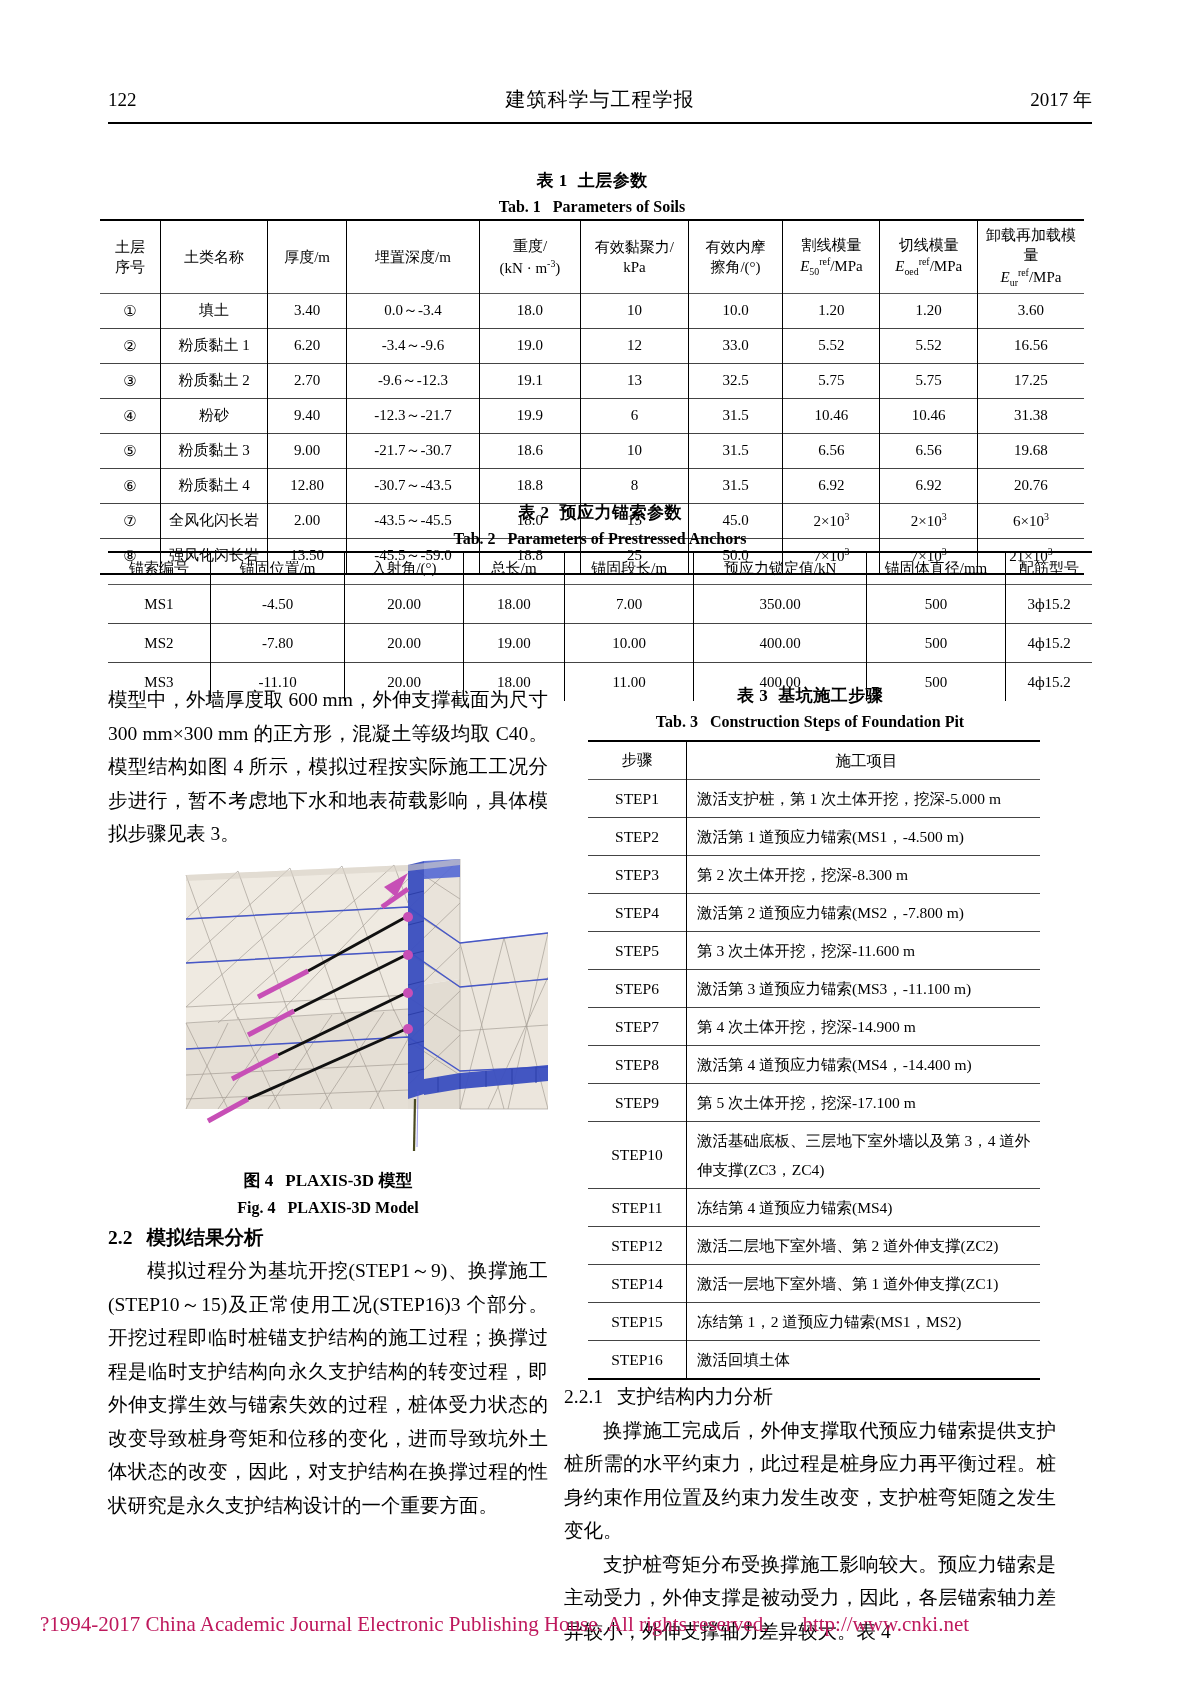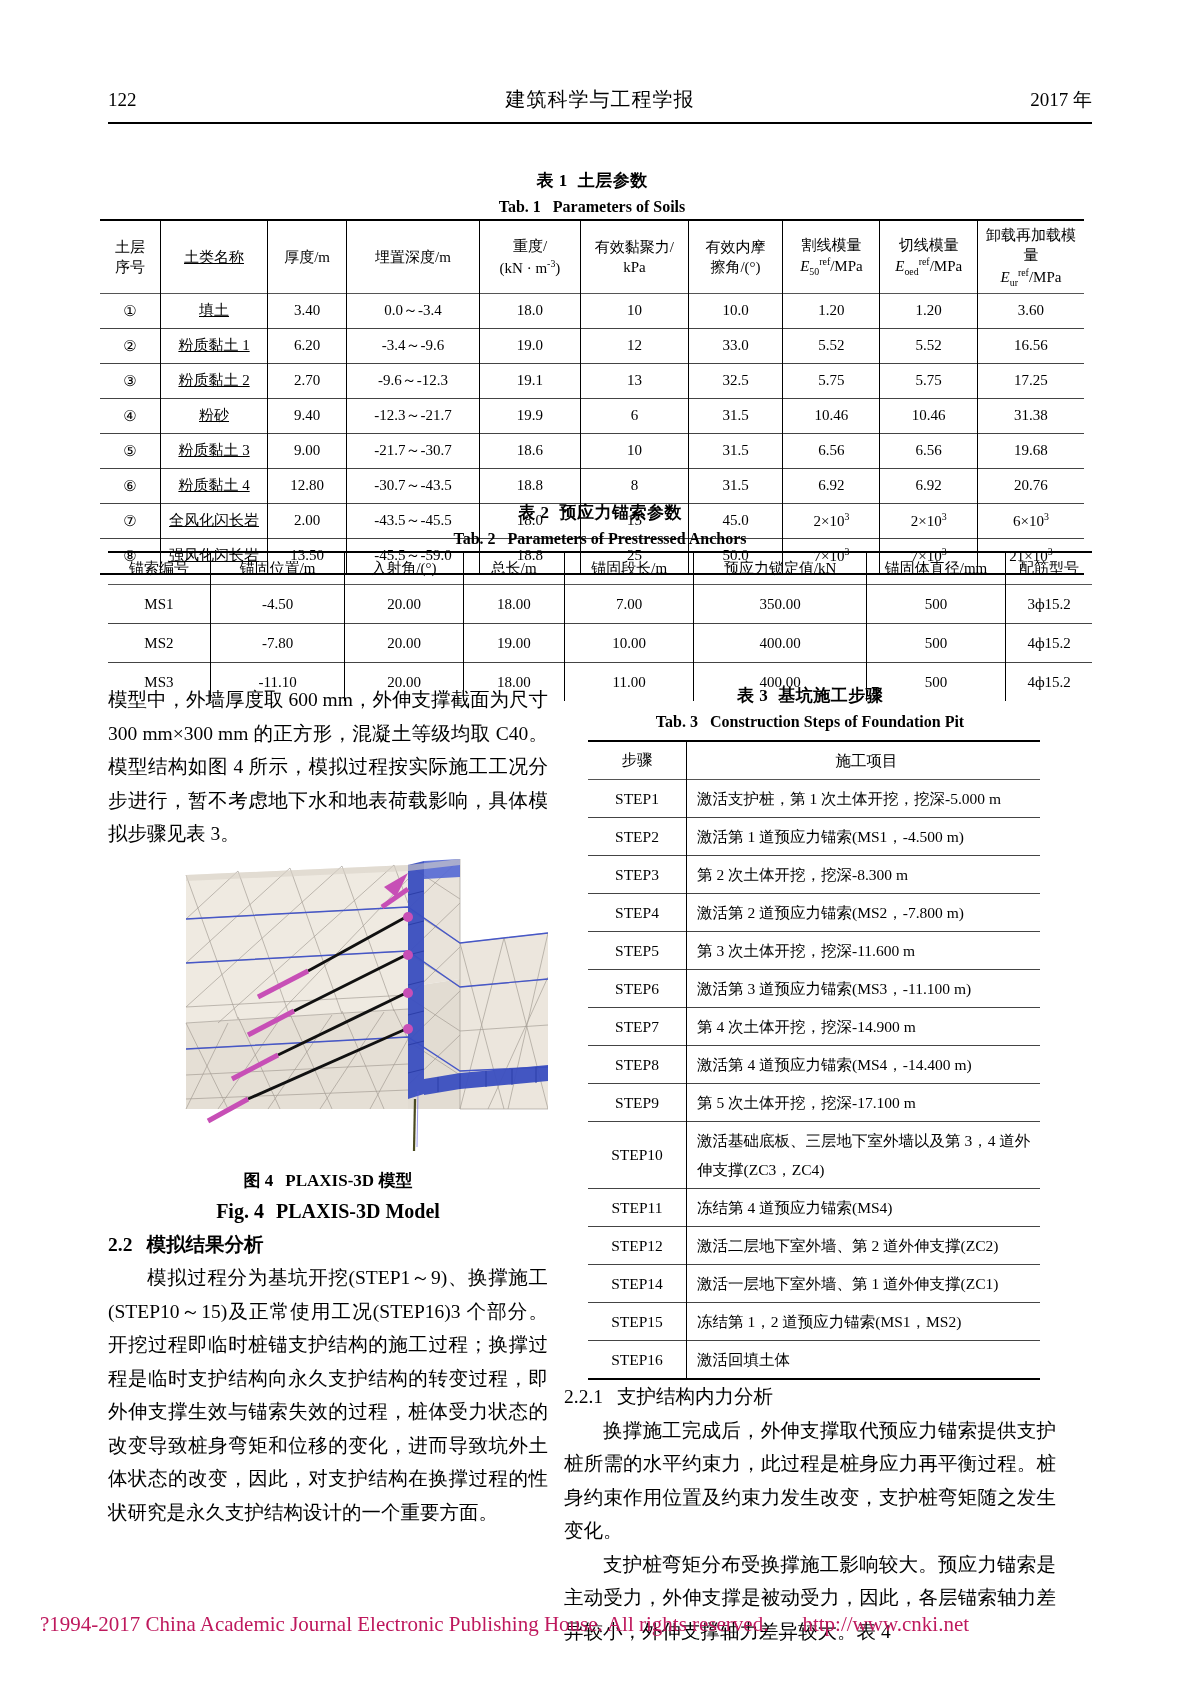--- a/index.html
+++ b/index.html
@@ -88,21 +88,21 @@
   .sub { font-size: 0.66em; vertical-align: sub; }
   .ital { font-style: italic; }
   .nobr { white-space: nowrap; }
 
   
   #tbl1-wrap { position: absolute; left: 100px; top: 140px; width: 984px; margin-top: 28px; }
   #tbl1 { width: 984px; }
   #tbl1 th { font-size: 15px; line-height: 1.35; padding: 4px 1px; }
   #tbl1 td { font-size: 15px; height: 28px; }
   #tbl1 .c0 { width: 60px; }
-  #tbl1 .c1 { width: 110px; text-decoration: underline; }
+  #tbl1 .c1 { width: 110px; }
   #tbl1 .c2 { width: 78px; }
   #tbl1 .c3 { width: 135px; }
   #tbl1 .c4 { width: 100px; }
   #tbl1 .c5 { width: 110px; }
   #tbl1 .c6 { width: 95px; }
   #tbl1 .c7 { width: 95px; }
   #tbl1 .c8 { width: 95px; }
   #tbl1 .c9 { width: 106px; }
 
   
@@ -161,21 +161,21 @@
   }
   .fig-caption-cn {
     text-align: center;
     font-size: 17px;
     font-weight: bold;
     margin: 10px 0 0 0;
     line-height: 1.6;
   }
   .fig-caption-en {
     text-align: center;
-    font-size: 20px;
+    font-size: 16px;
     font-weight: bold;
     margin: 0;
     line-height: 1.7;
   }
   .fig-caption-cn .num, .fig-caption-en .num { margin-right: 12px; }
 
   
   #tbl3 {
     width: 452px;
     margin: 6px 0 0 24px;

